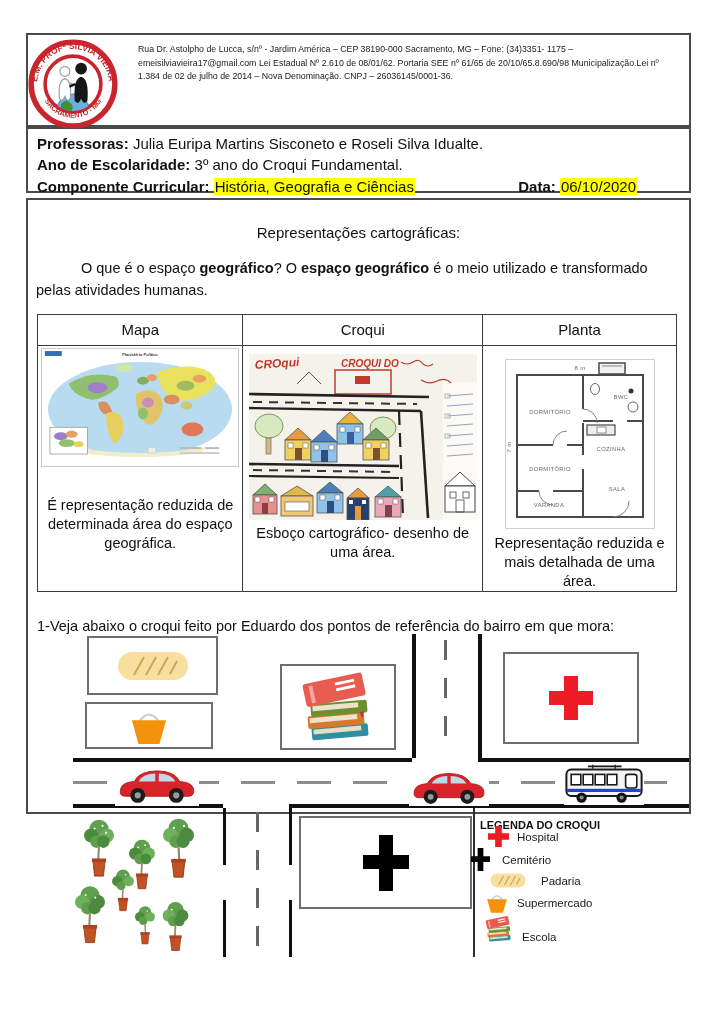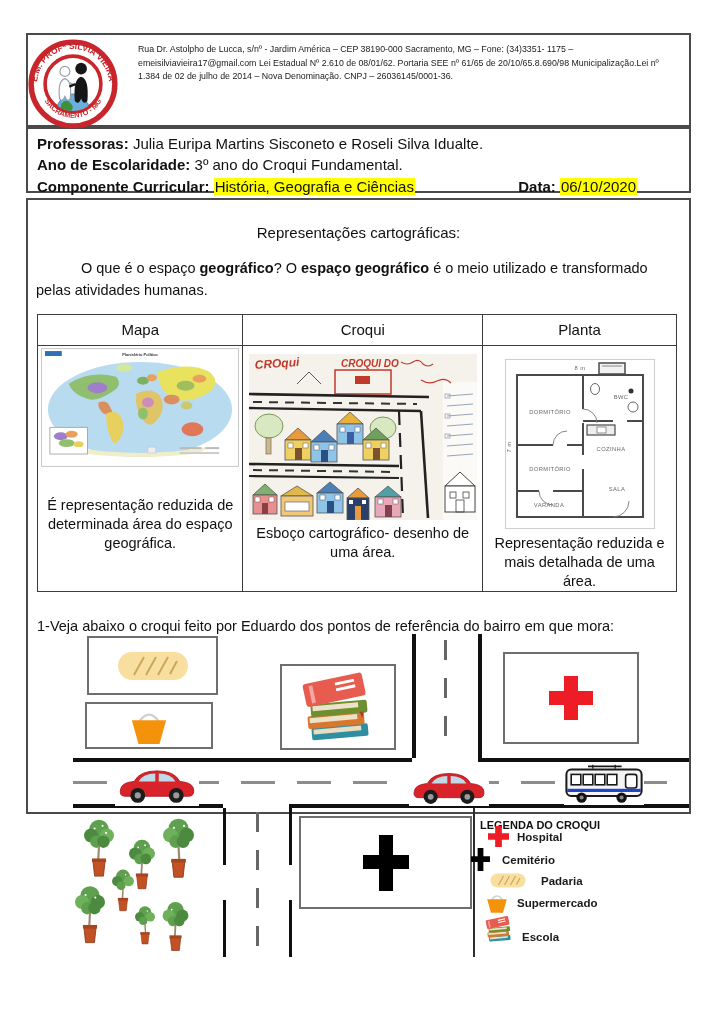--- a/index.html
+++ b/index.html
@@ -35,21 +35,21 @@
   #croqui{position:absolute;left:0;top:432px;width:661px;height:362px;}
   .road{position:absolute;background:#101010;z-index:1;}
   .hdash{position:absolute;height:3px;z-index:1;background:repeating-linear-gradient(90deg,#8c8c8c 0 34px,transparent 34px 56px);}
   .vdash{position:absolute;width:3px;z-index:1;background:repeating-linear-gradient(180deg,#666 0 20px,transparent 20px 38px);}
   .cbox{position:absolute;background:#fff;border:2px solid #6e6e6e;box-sizing:border-box;display:flex;align-items:center;justify-content:center;z-index:2;}
   .vehicle{position:absolute;background:#fff;display:flex;align-items:center;justify-content:center;z-index:3;}
   .tree{position:absolute;z-index:2;}
   .legend-sep{position:absolute;left:445px;top:175px;width:2px;height:150px;background:#2e2e2e;}
   .legend-title{position:absolute;left:452px;top:181px;width:200px;text-align:left;font-weight:bold;font-size:11px;margin-top:6px;}
   .legend-row{position:absolute;display:flex;align-items:center;gap:8px;z-index:2;}
-  .legend-row span{font-weight:bold;font-size:11.5px;color:#1a1a1a;}
+  .legend-row span{font-weight:normal;font-size:11.5px;color:#1a1a1a;}
   svg text{font-family:"Liberation Sans",sans-serif;}
 </style>
 </head>
 <body>
 
 <div id="header-box" class="box">
   <div class="school-text">
     <div class="school-addr">
       <span>Rua Dr. Astolpho de Lucca, s/nº - Jardim América – CEP 38190-000 Sacramento, MG – Fone: (34)3351- 1175 – emeisilviavieira17@gmail.com</span>
       <span>Lei Estadual Nº 2.610 de 08/01/62. Portaria SEE nº 61/65 de 20/10/65.8.690/98 Municipalização.Lei nº 1.384 de 02 de julho de 2014 – Nova Denominação. CNPJ – 26036145/0001-36.</span>

